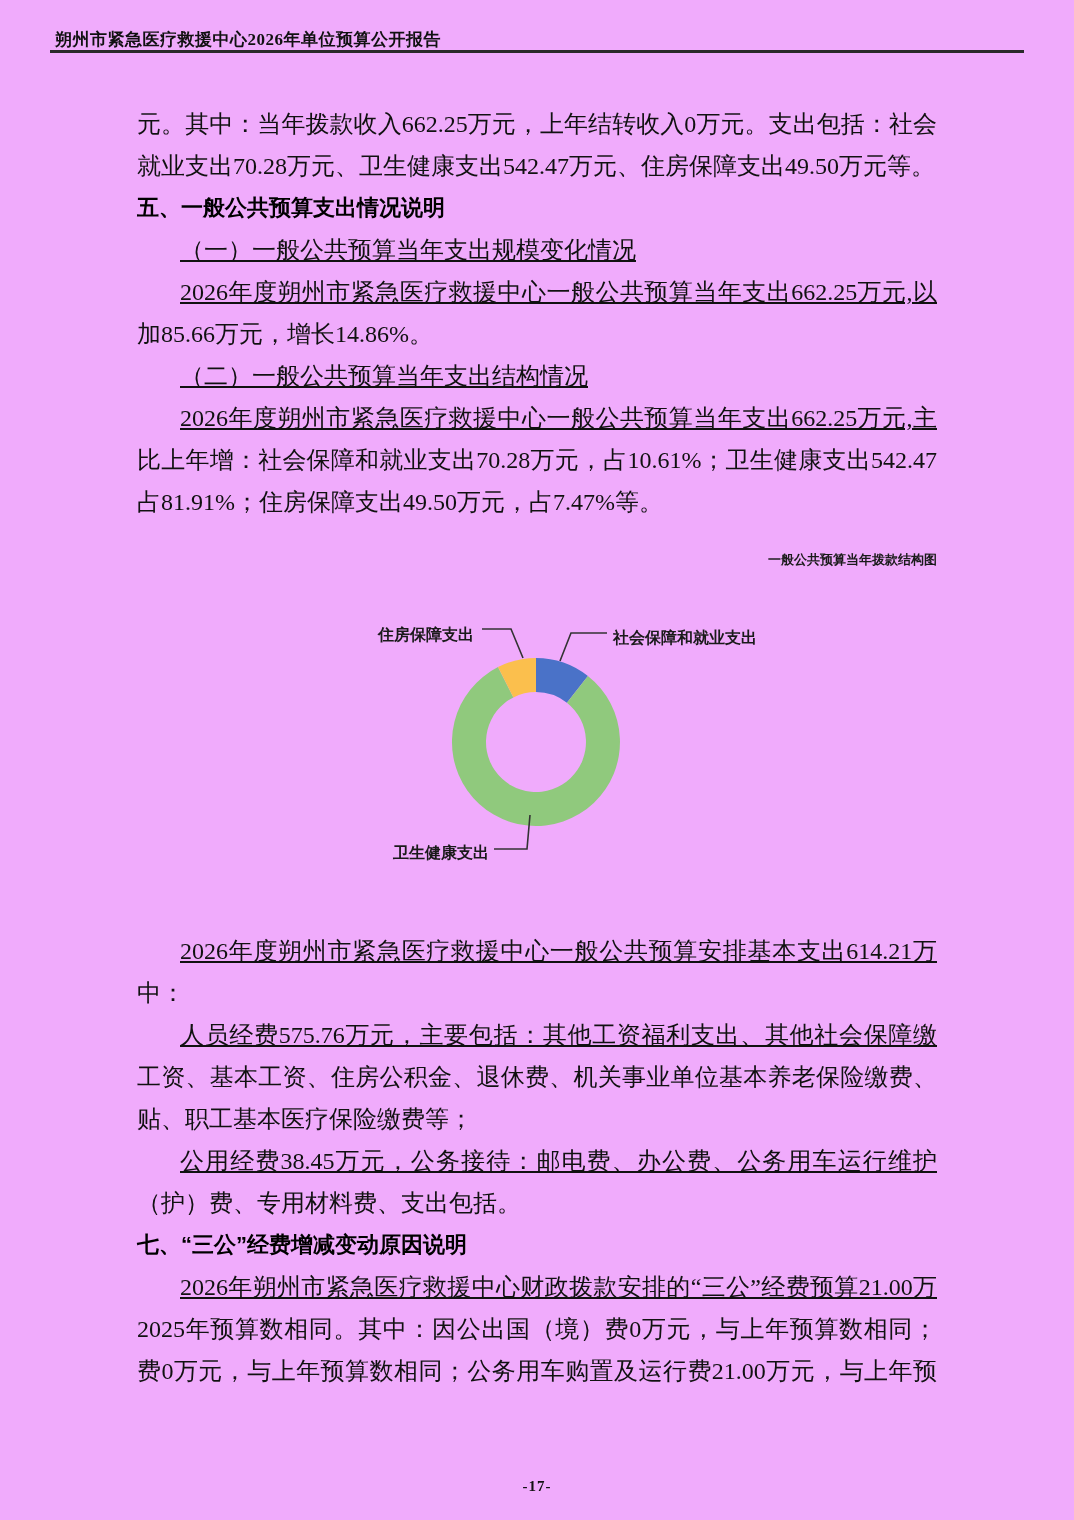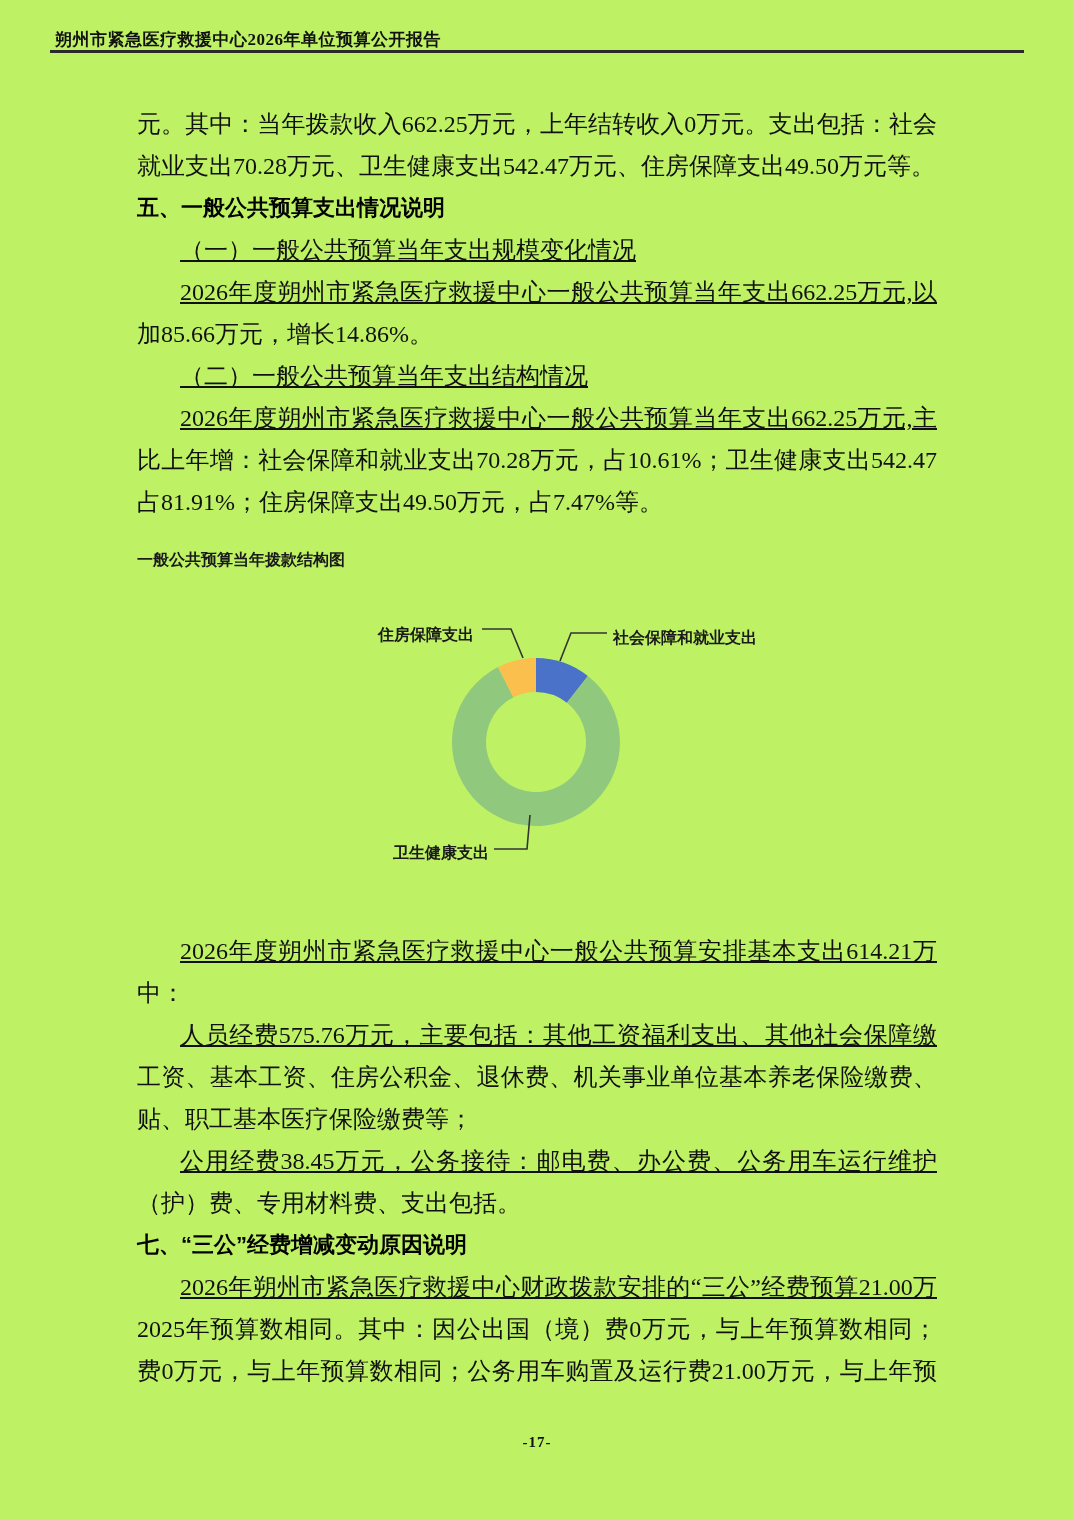--- a/index.html
+++ b/index.html
@@ -1,19 +1,19 @@
 <!DOCTYPE html>
 <html><head>
 <meta charset="utf-8">
 <style>
   html,body{margin:0;padding:0;background:#ffffff;}
   .page{
     position:relative;
     width:1074px;height:1520px;
-    background:#bef264;
+    background:#f0abfc;
     font-family:"Liberation Serif","DejaVu Serif",serif;
     color:#111;
     overflow:hidden;
   }
   
   .doc-header-title{
     position:absolute;left:55px;top:28px;
     font-size:17px;font-weight:700;letter-spacing:.5px;
     white-space:nowrap;
   }
@@ -34,31 +34,31 @@
   .sec{
     font-family:"Liberation Sans","DejaVu Sans",sans-serif;
     font-size:22px;font-weight:700;line-height:42px;height:42px;
     margin:0;color:#000;
   }
   
   .chart-block{margin:0 0 47px 0;}
   .chart-title{
     margin-top:24px;
     font-family:"Liberation Sans","DejaVu Sans",sans-serif;
-    font-size:16px;font-weight:700;line-height:26px;
-    text-align:left;color:#1a1a1a;
+    font-size:13px;font-weight:700;line-height:26px;
+    text-align:right;color:#1a1a1a;
   }
   .chart-svg{display:block;}
   .chart-svg text{
     font-family:"Liberation Sans","DejaVu Sans",sans-serif;
     font-size:16px;font-weight:700;fill:#1a1a1a;
   }
   
   .page-footer{
-    position:absolute;left:0;right:0;top:1434px;
+    position:absolute;left:0;right:0;top:1478px;
     text-align:center;font-size:15px;font-weight:700;letter-spacing:1px;
   }
 </style>
 </head>
 <body>
 
 <div class="page">
   <div class="doc-header-title">朔州市紧急医疗救援中心2026年单位预算公开报告</div>
   <div class="doc-header-rule"></div>
 

